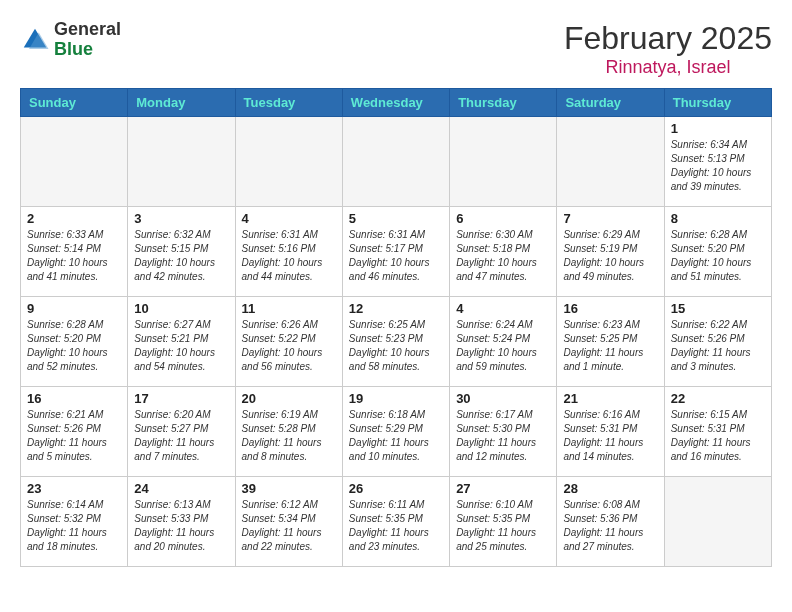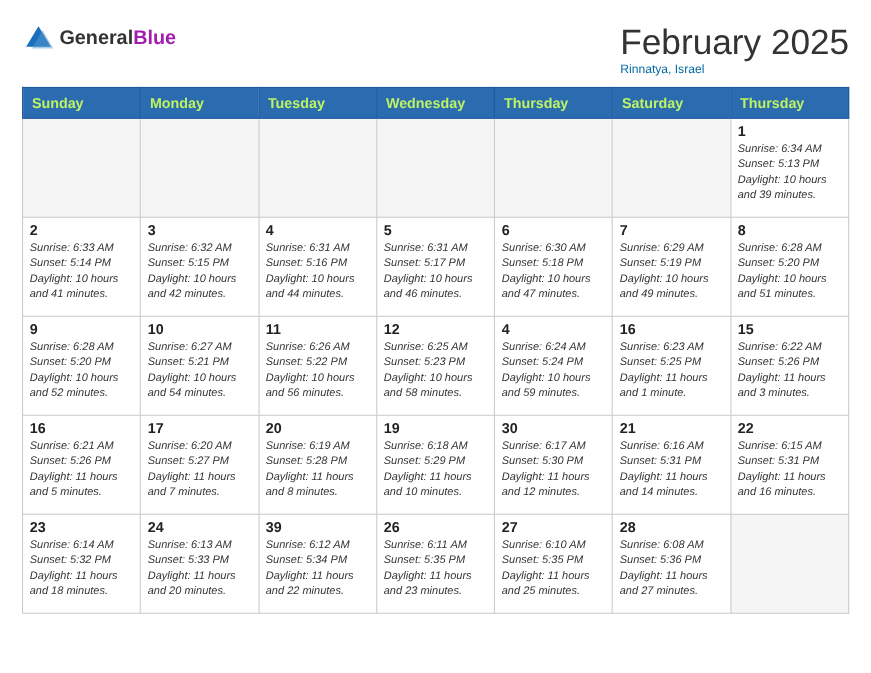--- a/index.html
+++ b/index.html
@@ -16,51 +16,51 @@
       align-items: flex-start;
       margin-bottom: 10px;
     }
     .logo {
       display: flex;
       align-items: center;
       gap: 4px;
     }
     .logo-text {
       display: flex;
-      flex-direction: row;
+      flex-direction: column;
       font-size: 18px;
       font-weight: bold;
       line-height: 1.1;
     }
     .logo-general { color: #333; }
-    .logo-blue { color: #a21caf; }
+    .logo-blue { color: #15803d; }
     .logo-icon {
       width: 30px;
       height: 30px;
     }
     .title-area {
-      text-align: left;
+      text-align: center;
     }
     .month-title {
       font-size: 32px;
       font-weight: normal;
       color: #333;
     }
     .location {
-      font-size: 11px;
-      color: #0369a1;
+      font-size: 18px;
+      color: #be185d;
     }
     .calendar {
       width: 100%;
       border-collapse: collapse;
       border: 1px solid #ccc;
     }
     .calendar th {
       background-color: #2b6cb0;
-      color: #bef264;
+      color: #5eead4;
       text-align: left;
       padding: 6px 8px;
       font-size: 13px;
       font-weight: bold;
       border: 1px solid #1e5a9e;
     }
     .calendar td {
       border: 1px solid #ccc;
       vertical-align: top;
       padding: 4px 6px;

